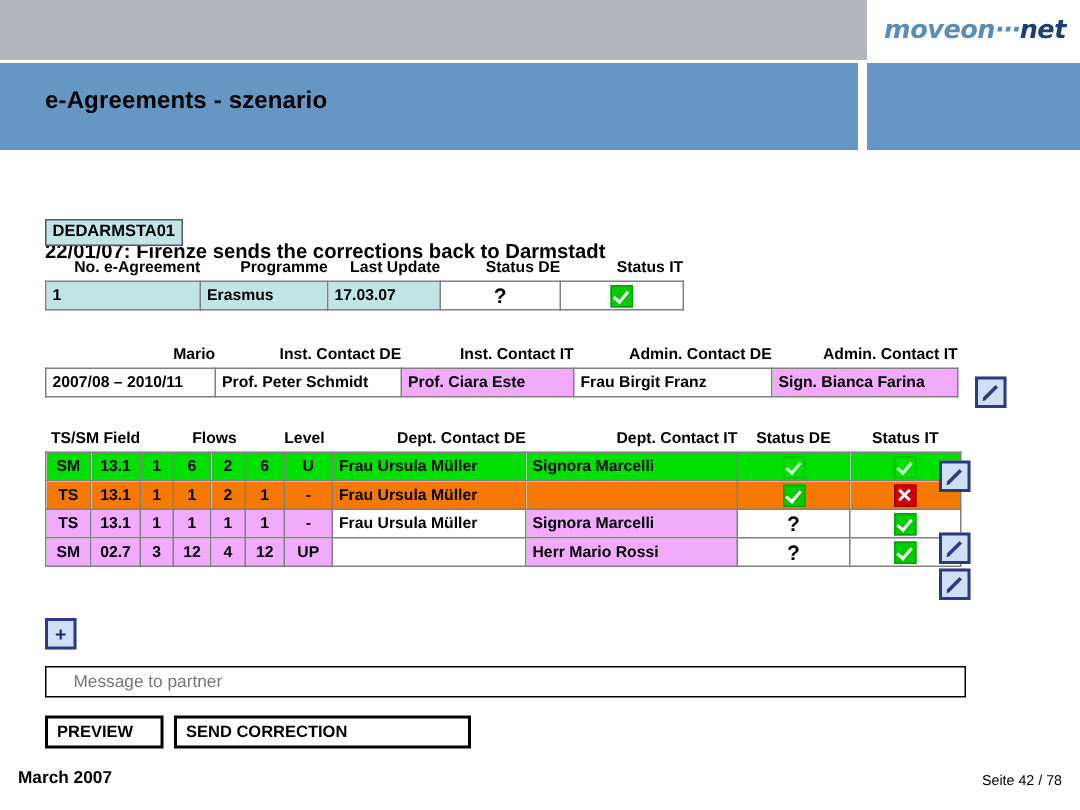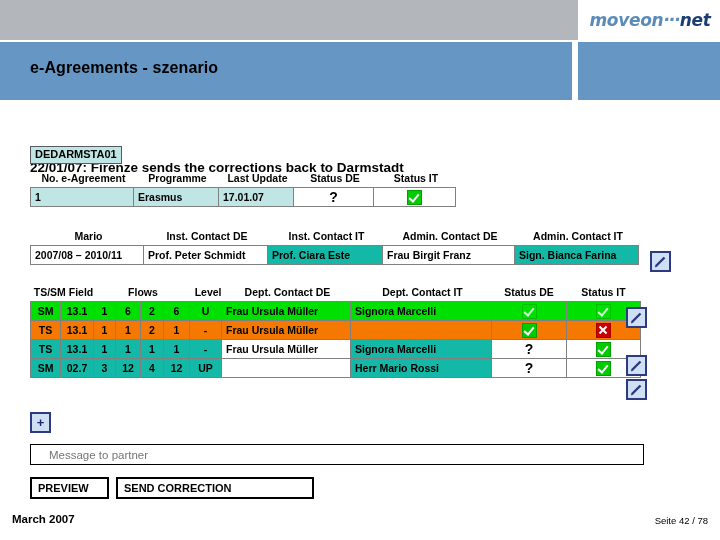--- a/index.html
+++ b/index.html
@@ -103,21 +103,21 @@
   }
 
   
   table.grid {
     border-collapse: collapse;
     table-layout: fixed;
   }
   table.grid th {
     font-size: 10.5px;
     font-weight: bold;
-    text-align: center;
+    text-align: right;
     padding: 0 0 3px 3px;
     color: #000;
     border: 0;
     white-space: nowrap;
   }
   table.grid td {
     font-size: 10.5px;
     font-weight: bold;
     color: #000;
     border: 1px solid #808080;
@@ -128,21 +128,21 @@
   }
 
   
   .tbl1 {
     position: absolute;
     left: 30px; top: 68px;
   }
   .tbl1 td { height: 20px; }
   .c-cyan { background: #bfe5e5; }
   .c-white { background: #ffffff; }
-  .c-gray { background: #14b8a6; }
+  .c-gray { background: #f0abfc; }
   .c-green { background: #00e000; }
   .c-orange { background: #f57900; }
   .tcenter { text-align: center; }
 
   .qmark {
     font-size: 14px;
     font-weight: bold;
     line-height: 14px;
   }
 
@@ -331,21 +331,21 @@
         <th>Programme</th>
         <th>Last Update</th>
         <th>Status DE</th>
         <th>Status IT</th>
       </tr>
     </thead>
     <tbody>
       <tr>
         <td class="c-cyan">1</td>
         <td class="c-cyan">Erasmus</td>
-        <td class="c-cyan">17.01.07</td>
+        <td class="c-cyan">17.03.07</td>
         <td class="c-white tcenter">
           <span class="qmark">?</span>
         </td>
         <td class="c-white tcenter">
           <span class="ico ico-check"></span>
         </td>
       </tr>
     </tbody>
   </table>
 
@@ -397,21 +397,21 @@
       <col style="width:32px">
       <col style="width:129px">
         <col style="width:141px">
       <col style="width:75px">
         <col style="width:74px">
     </colgroup>
     <thead>
       <tr>
         <th colspan="2">TS/SM Field</th>
         <th colspan="4" style="text-align:center">Flows</th>
-        <th style="text-align:right;padding-left:0">Level</th>
+        <th style="text-align:left;padding-left:0">Level</th>
         <th>Dept. Contact DE</th>
         <th>Dept. Contact IT</th>
         <th style="text-align:center;padding-left:0">Status DE</th>
         <th style="text-align:center;padding-left:0">Status IT</th>
       </tr>
     </thead>
     <tbody>
 
       <tr>
         <td class="c-green">SM</td>

